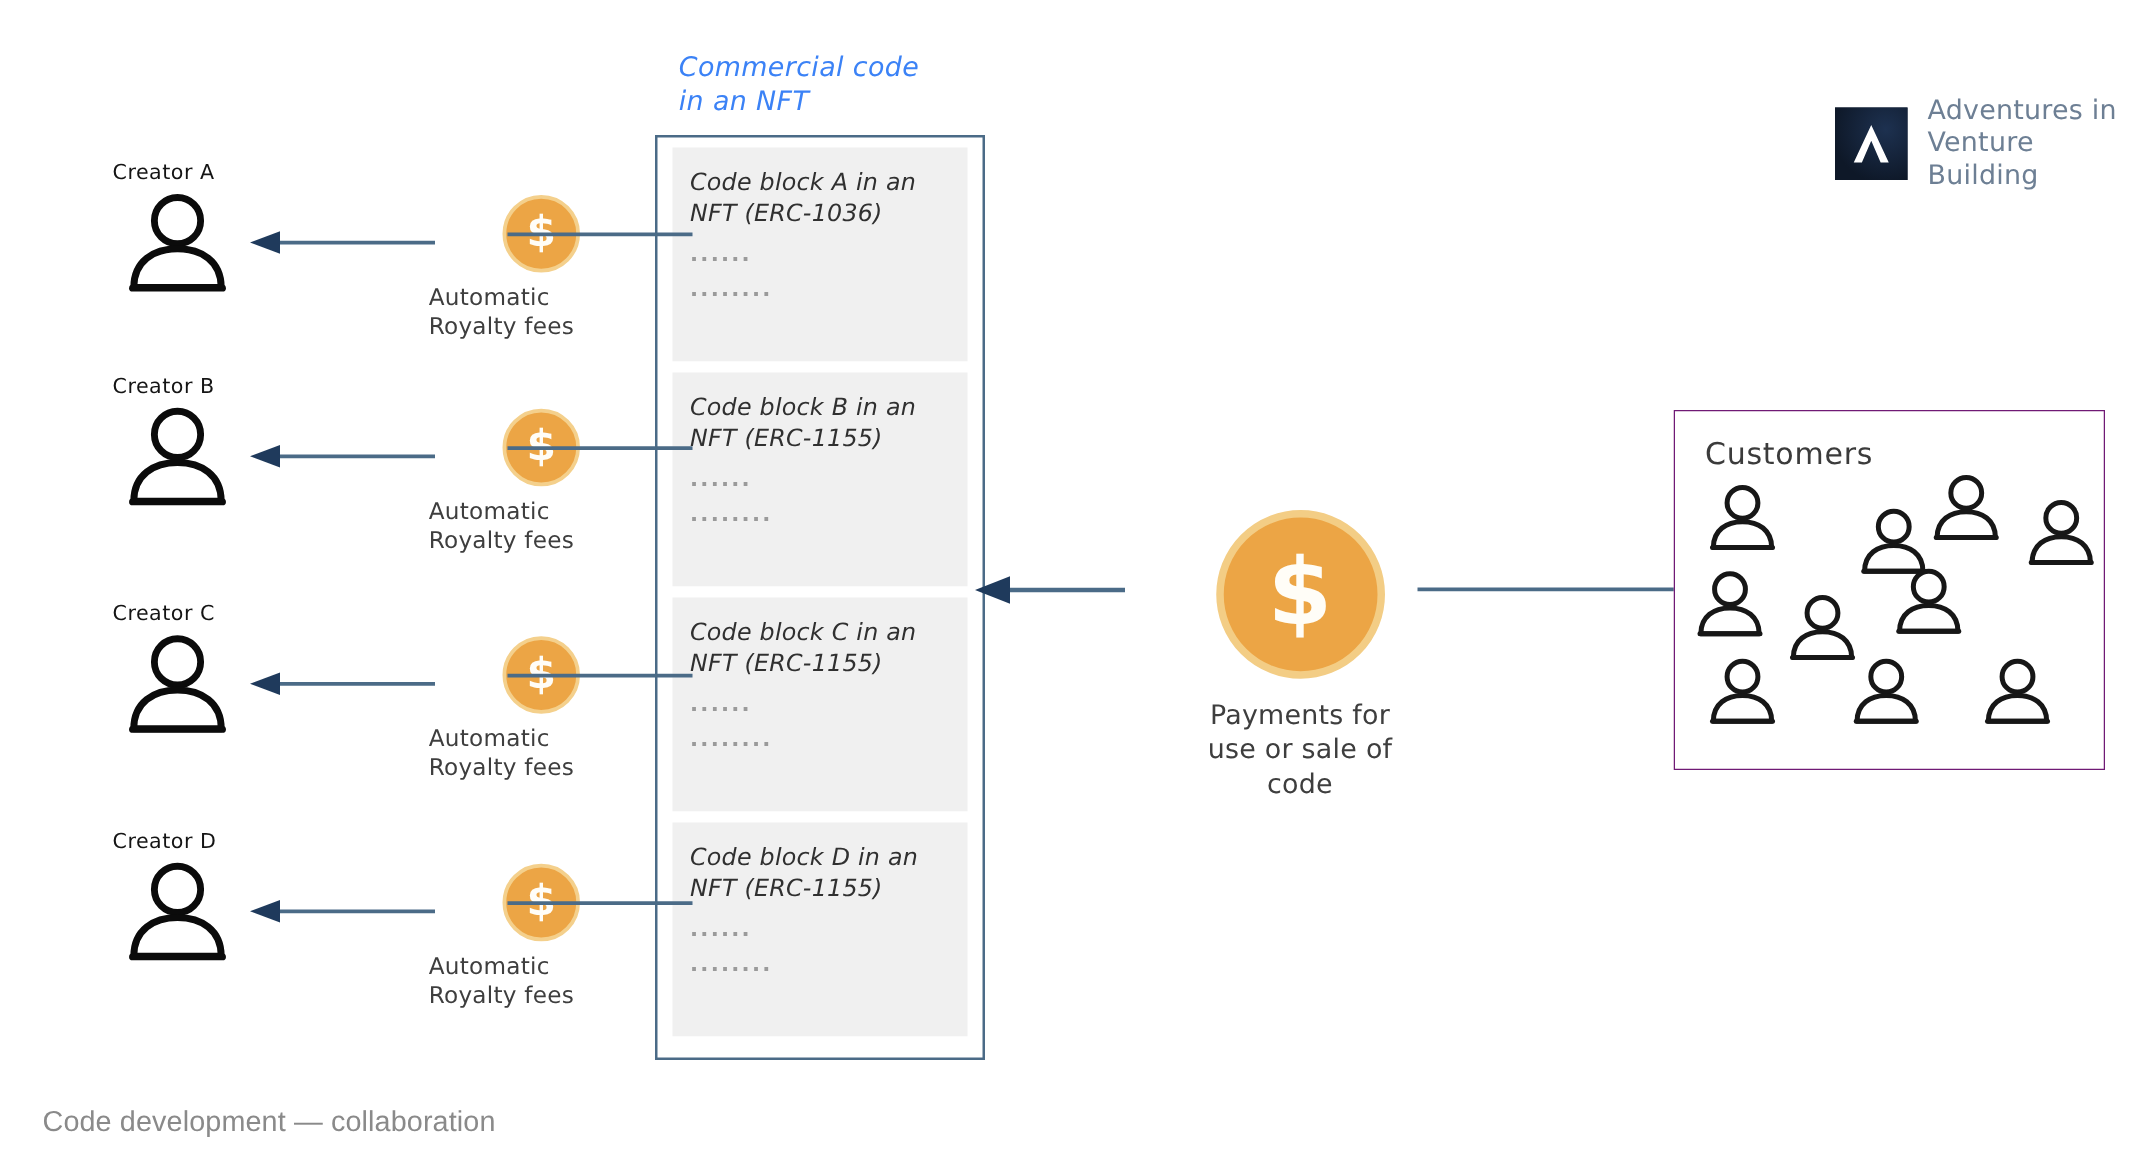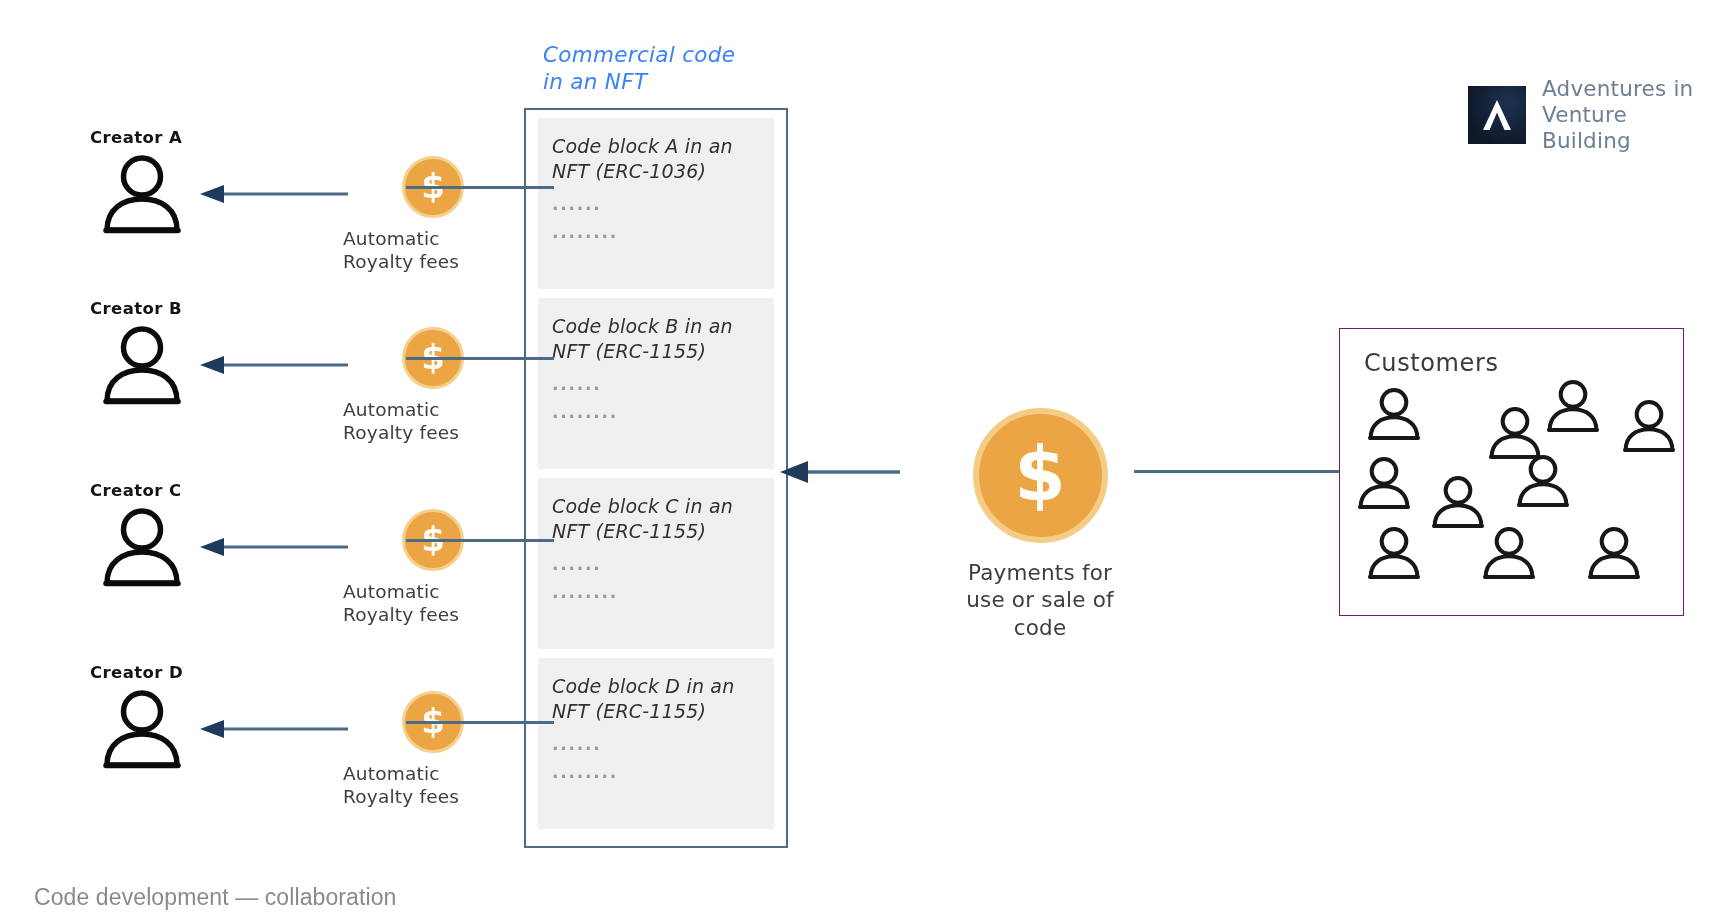--- a/index.html
+++ b/index.html
@@ -112,21 +112,21 @@
     position: absolute;
     left: 86px;
     width: 420px;
     height: 120px;
   }
   .creator-label {
     position: absolute;
     left: 4px;
     top: 0px;
     font-size: 16.5px;
-    font-weight: 700;
+    font-weight: 400;
     color: #141414;
     letter-spacing: .4px;
     white-space: nowrap;
   }
   .person-icon {
     position: absolute;
     left: 14px;
     top: 26px;
   }
   .person-icon svg { display: block; }

